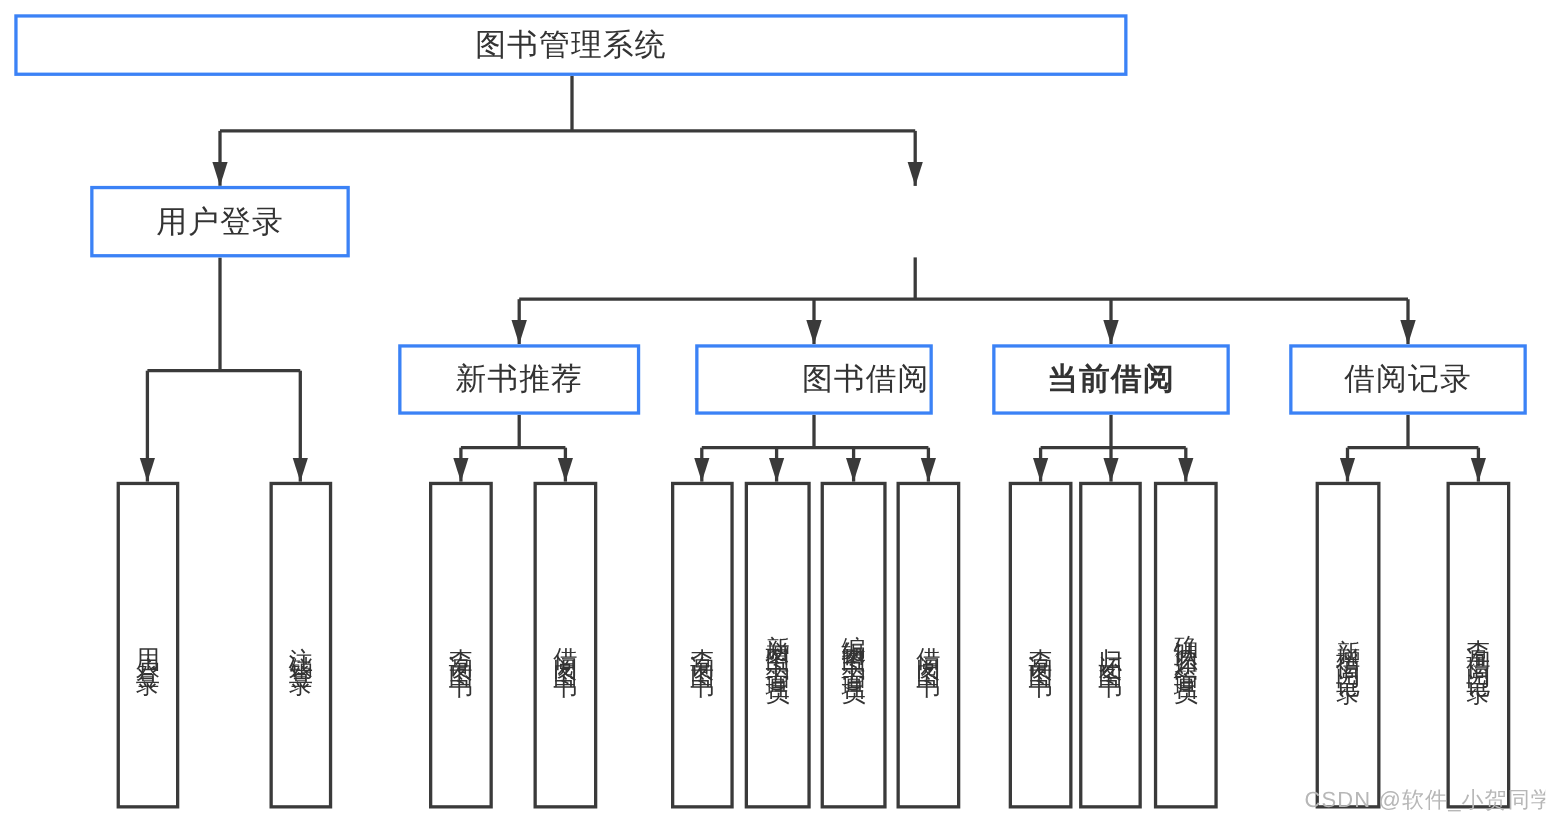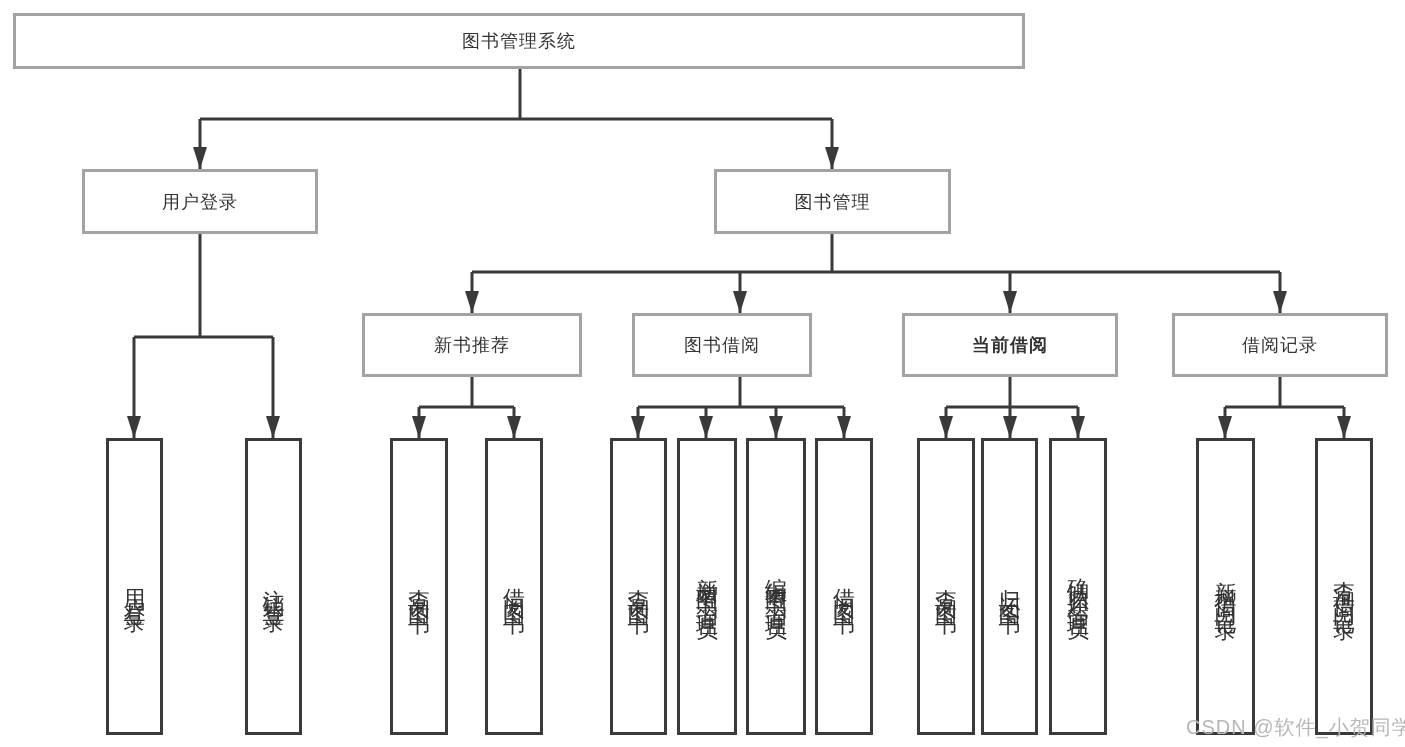--- a/index.html
+++ b/index.html
@@ -19,26 +19,26 @@
     position: absolute;
     left: 0;
     top: 0;
     width: 1405px;
     height: 747px;
   }
   .node {
     position: absolute;
     box-sizing: border-box;
     background: #ffffff;
-    border: 3px solid #a3a3a3;
+    border: 3px solid #3b82f6;
     display: flex;
     align-items: center;
     justify-content: center;
     color: #333333;
-    font-size: 18px;
+    font-size: 28px;
     letter-spacing: 1px;
     white-space: nowrap;
   }
   .vnode {
     position: absolute;
     box-sizing: border-box;
     background: #ffffff;
     border: 3px solid #3a3a3a;
     top: 438px;
     height: 297px;
@@ -124,28 +124,25 @@
     </g>
   </svg>
 
   <div class="node" style="left:13px; top:13px; width:1012px; height:56px;">
     <span>图书管理系统</span>
   </div>
 
   <div class="node" style="left:82px; top:169px; width:236px; height:65px;">
     <span>用户登录</span>
   </div>
-  <div class="node" style="left:714px; top:169px; width:237px; height:65px;">
-    <span>图书管理</span>
-  </div>
 
   <div class="node" style="left:362px; top:313px; width:220px; height:64px;">
     <span>新书推荐</span>
   </div>
-  <div class="node" style="left:632px; top:313px; width:180px; height:64px;">
+  <div class="node" style="left:632px; top:313px; width:216px; height:64px;justify-content:flex-end;">
     <span>图书借阅</span>
   </div>
   <div class="node" style="left:902px; top:313px; width:216px; height:64px;font-weight:bold;">
     <span>当前借阅</span>
   </div>
   <div class="node" style="left:1172px; top:313px; width:216px; height:64px;">
     <span>借阅记录</span>
   </div>
 
   <div class="vnode" style="left:106px; width:57px;">

